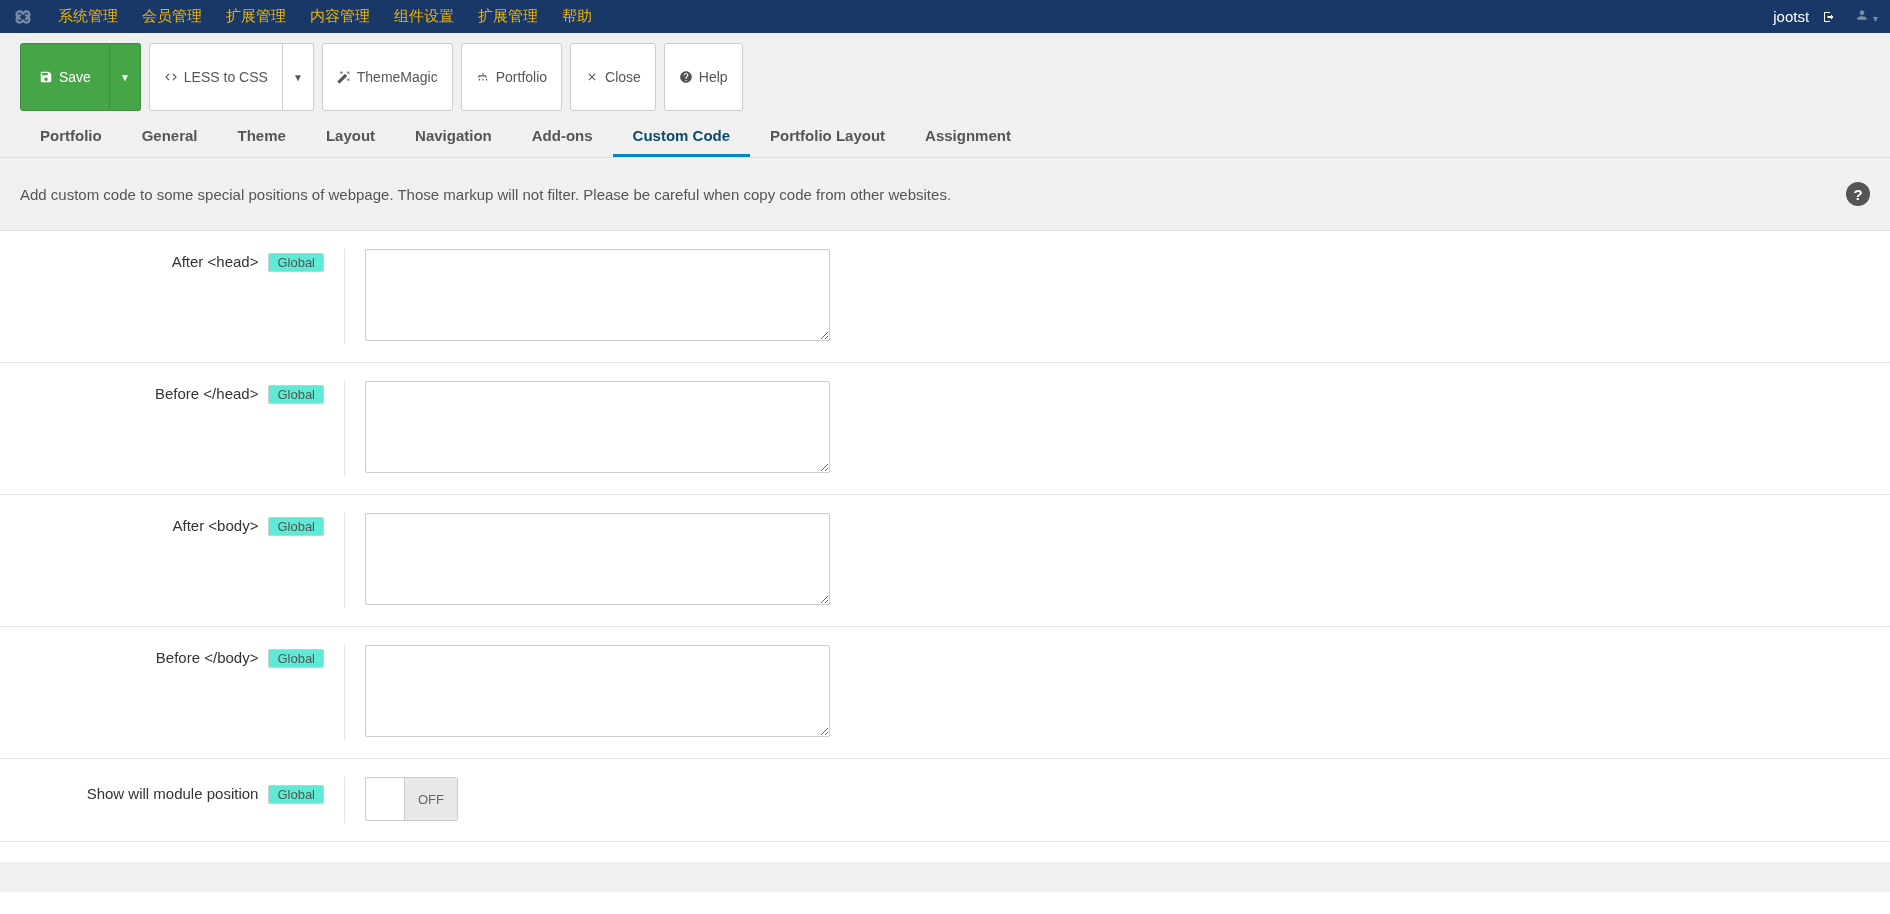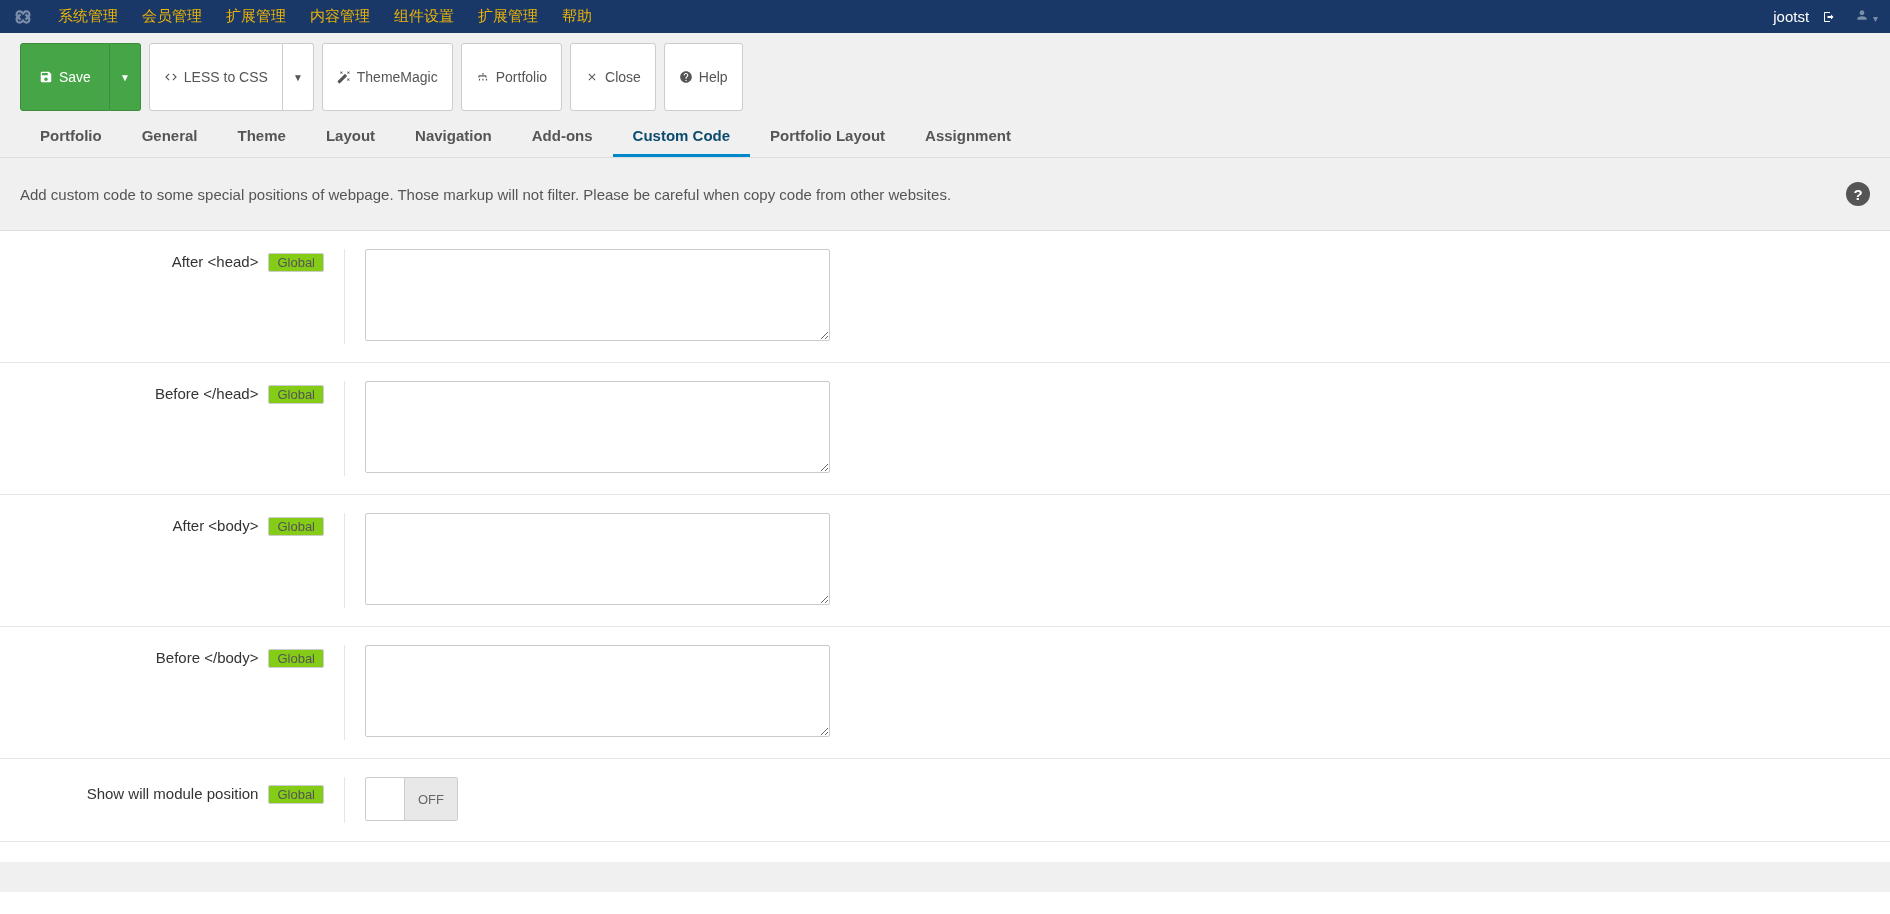--- a/index.html
+++ b/index.html
@@ -36,21 +36,21 @@
 
 .desc-bar { background: #f0f0f0; border-top: 1px solid #ddd; border-bottom: 1px solid #ddd; padding: 24px 20px; display: flex; justify-content: space-between; align-items: center; }
 .desc-text { color: #555; font-size: 15px; }
 .help-circle { width: 24px; height: 24px; border-radius: 50%; background: #555; color: #fff; display: inline-flex; align-items: center; justify-content: center; font-weight: bold; font-size: 15px; cursor: pointer; }
 
 
 .form-rows { }
 .form-row { display: flex; border-bottom: 1px solid #e5e5e5; padding: 18px 0; }
 .form-label-col { width: 345px; text-align: right; padding-right: 20px; border-right: 1px solid #e5e5e5; display: flex; justify-content: flex-end; align-items: flex-start; gap: 10px; padding-top: 4px; }
 .form-label { font-weight: normal; font-size: 15px; color: #333; }
-.badge-global { background: #84cc16; border: 1px solid #ccc; border-radius: 2px; padding: 1px 8px; font-size: 13px; color: #555; }
+.badge-global { background: #5eead4; border: 1px solid #ccc; border-radius: 2px; padding: 1px 8px; font-size: 13px; color: #555; }
 .form-input-col { padding-left: 20px; flex: 1; }
 textarea.code-area { width: 465px; height: 92px; border: 1px solid #ccc; border-radius: 2px; padding: 6px; font-family: monospace; font-size: 13px; resize: both; }
 
 
 .toggle { display: inline-flex; border: 1px solid #ccc; border-radius: 2px; overflow: hidden; height: 44px; }
 .toggle-part { width: 38px; display: flex; align-items: center; justify-content: center; }
 .toggle-off { background: #e8e8e8; width: 53px; color: #666; font-size: 13px; border-left: 1px solid #ccc; }
 
 .footer-space { height: 30px; background: #f0f0f0; margin-top: 20px; }
 </style>

